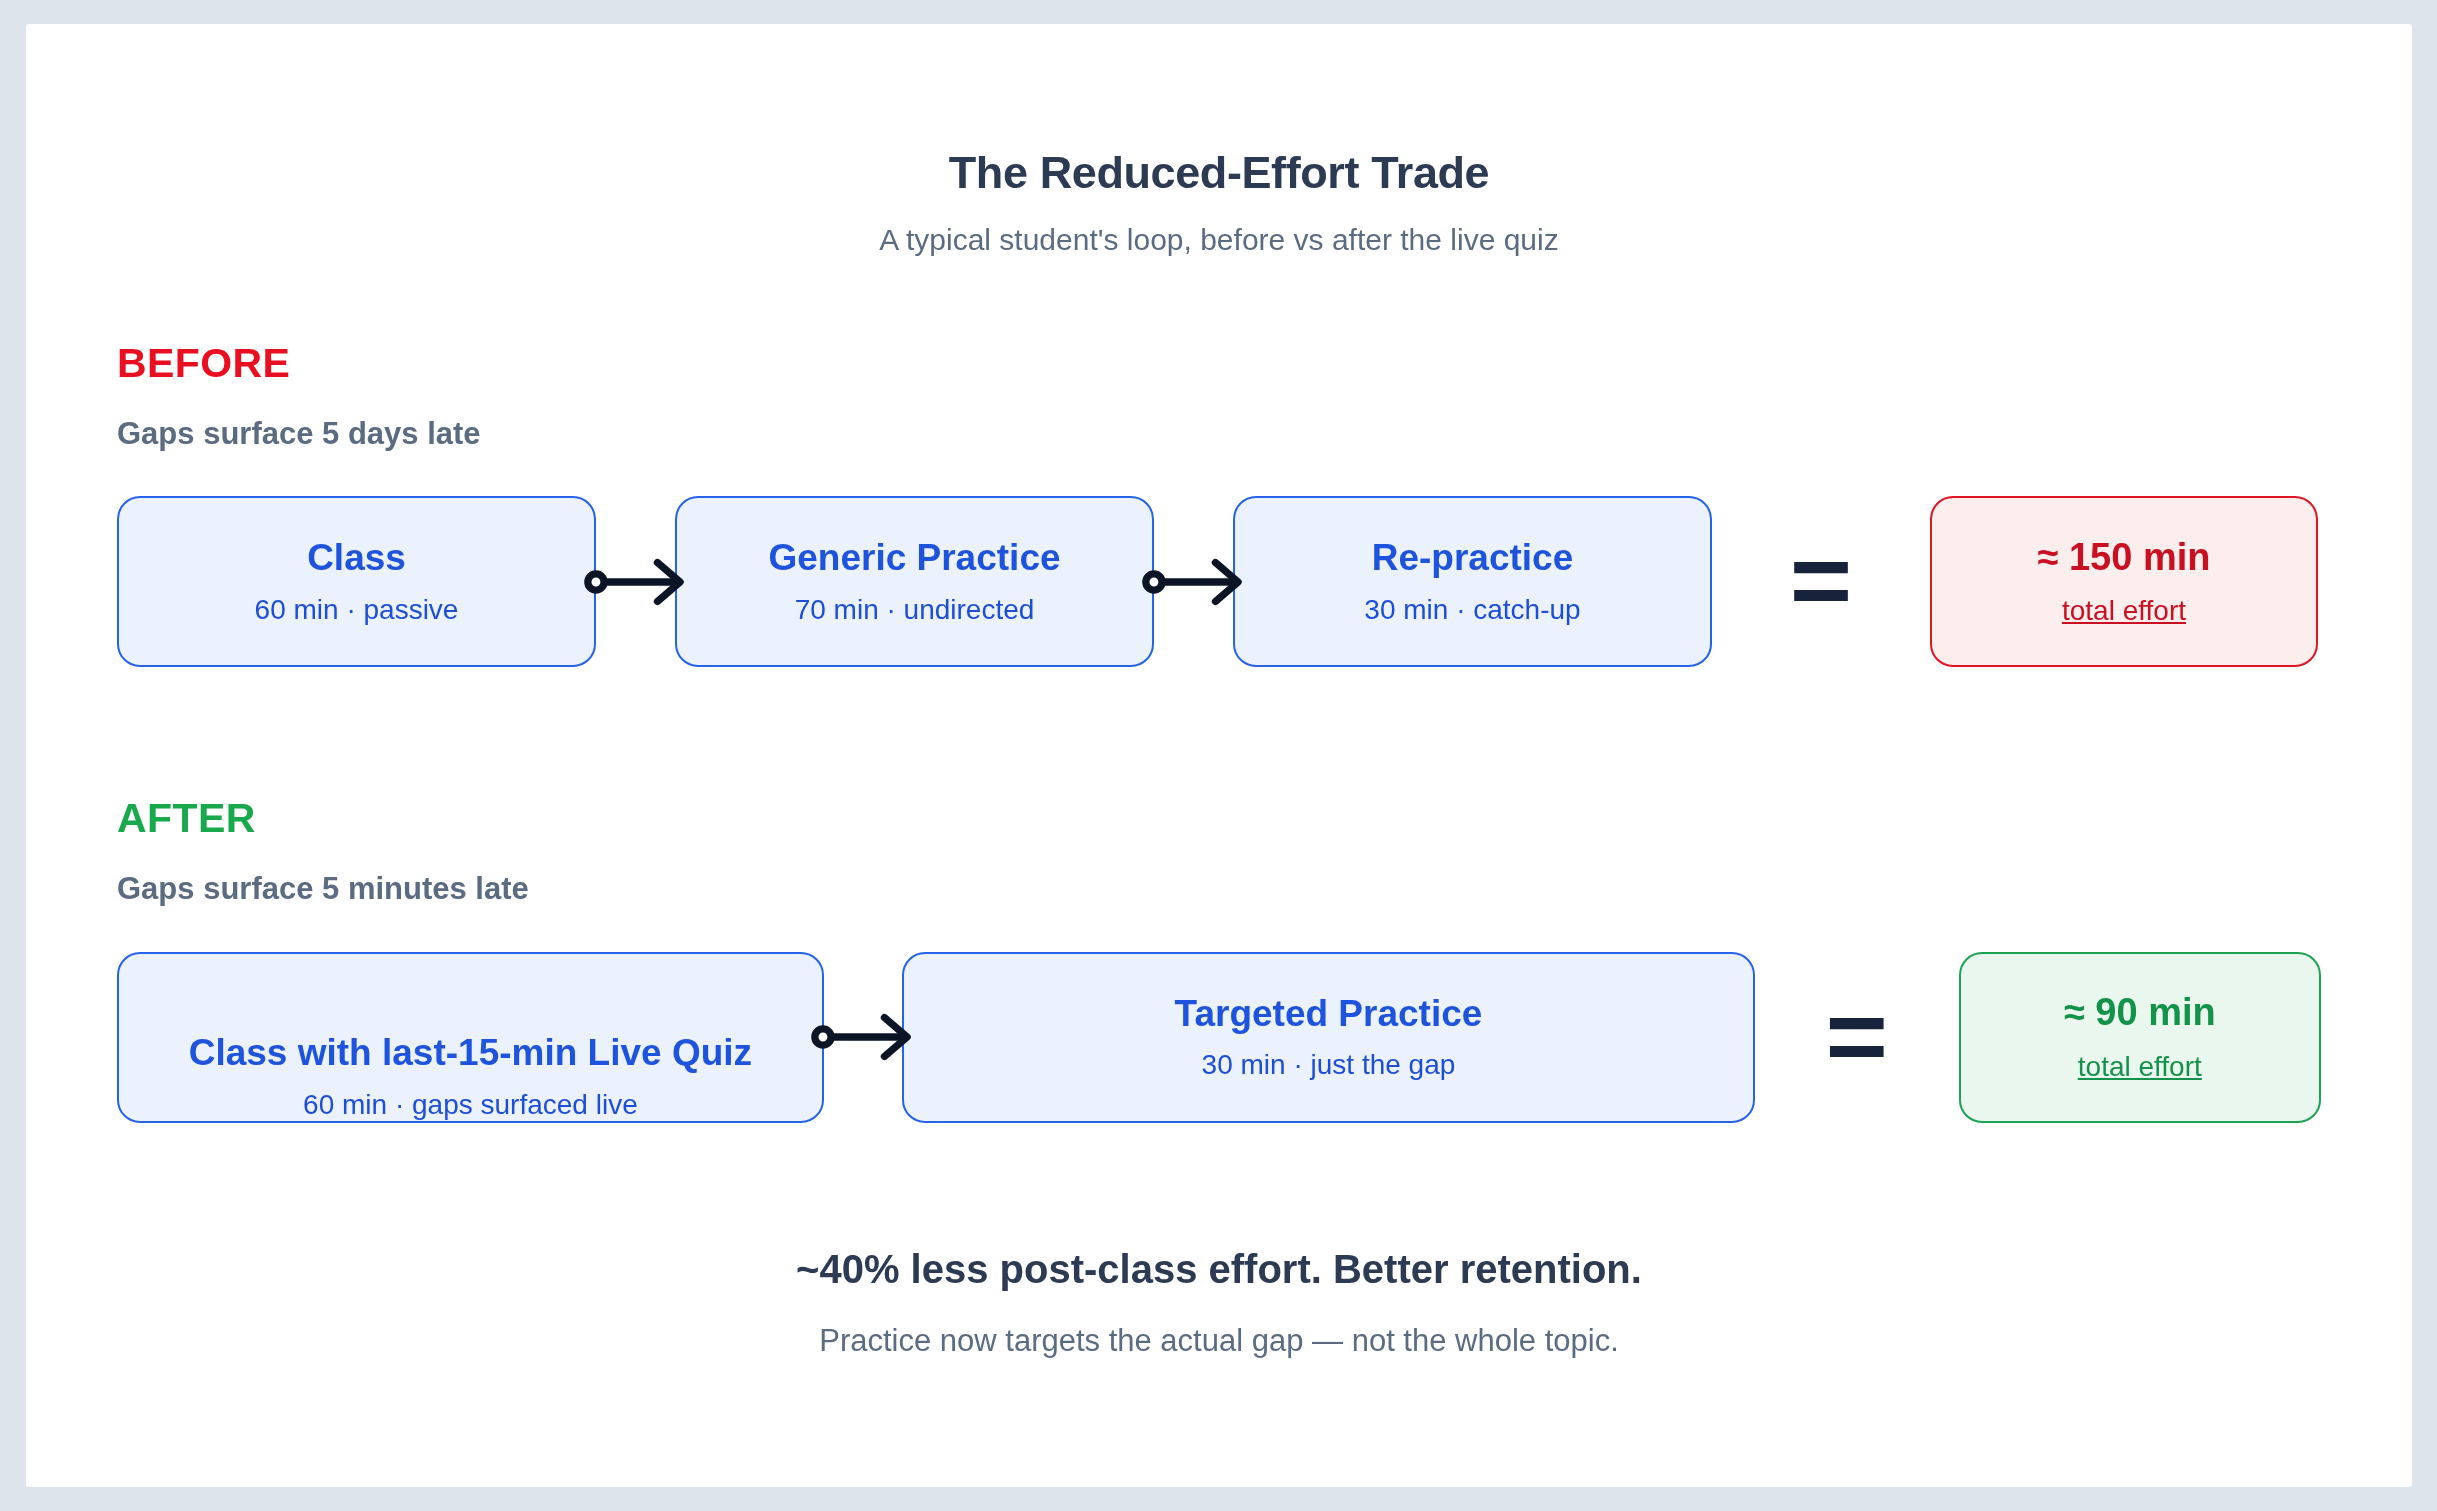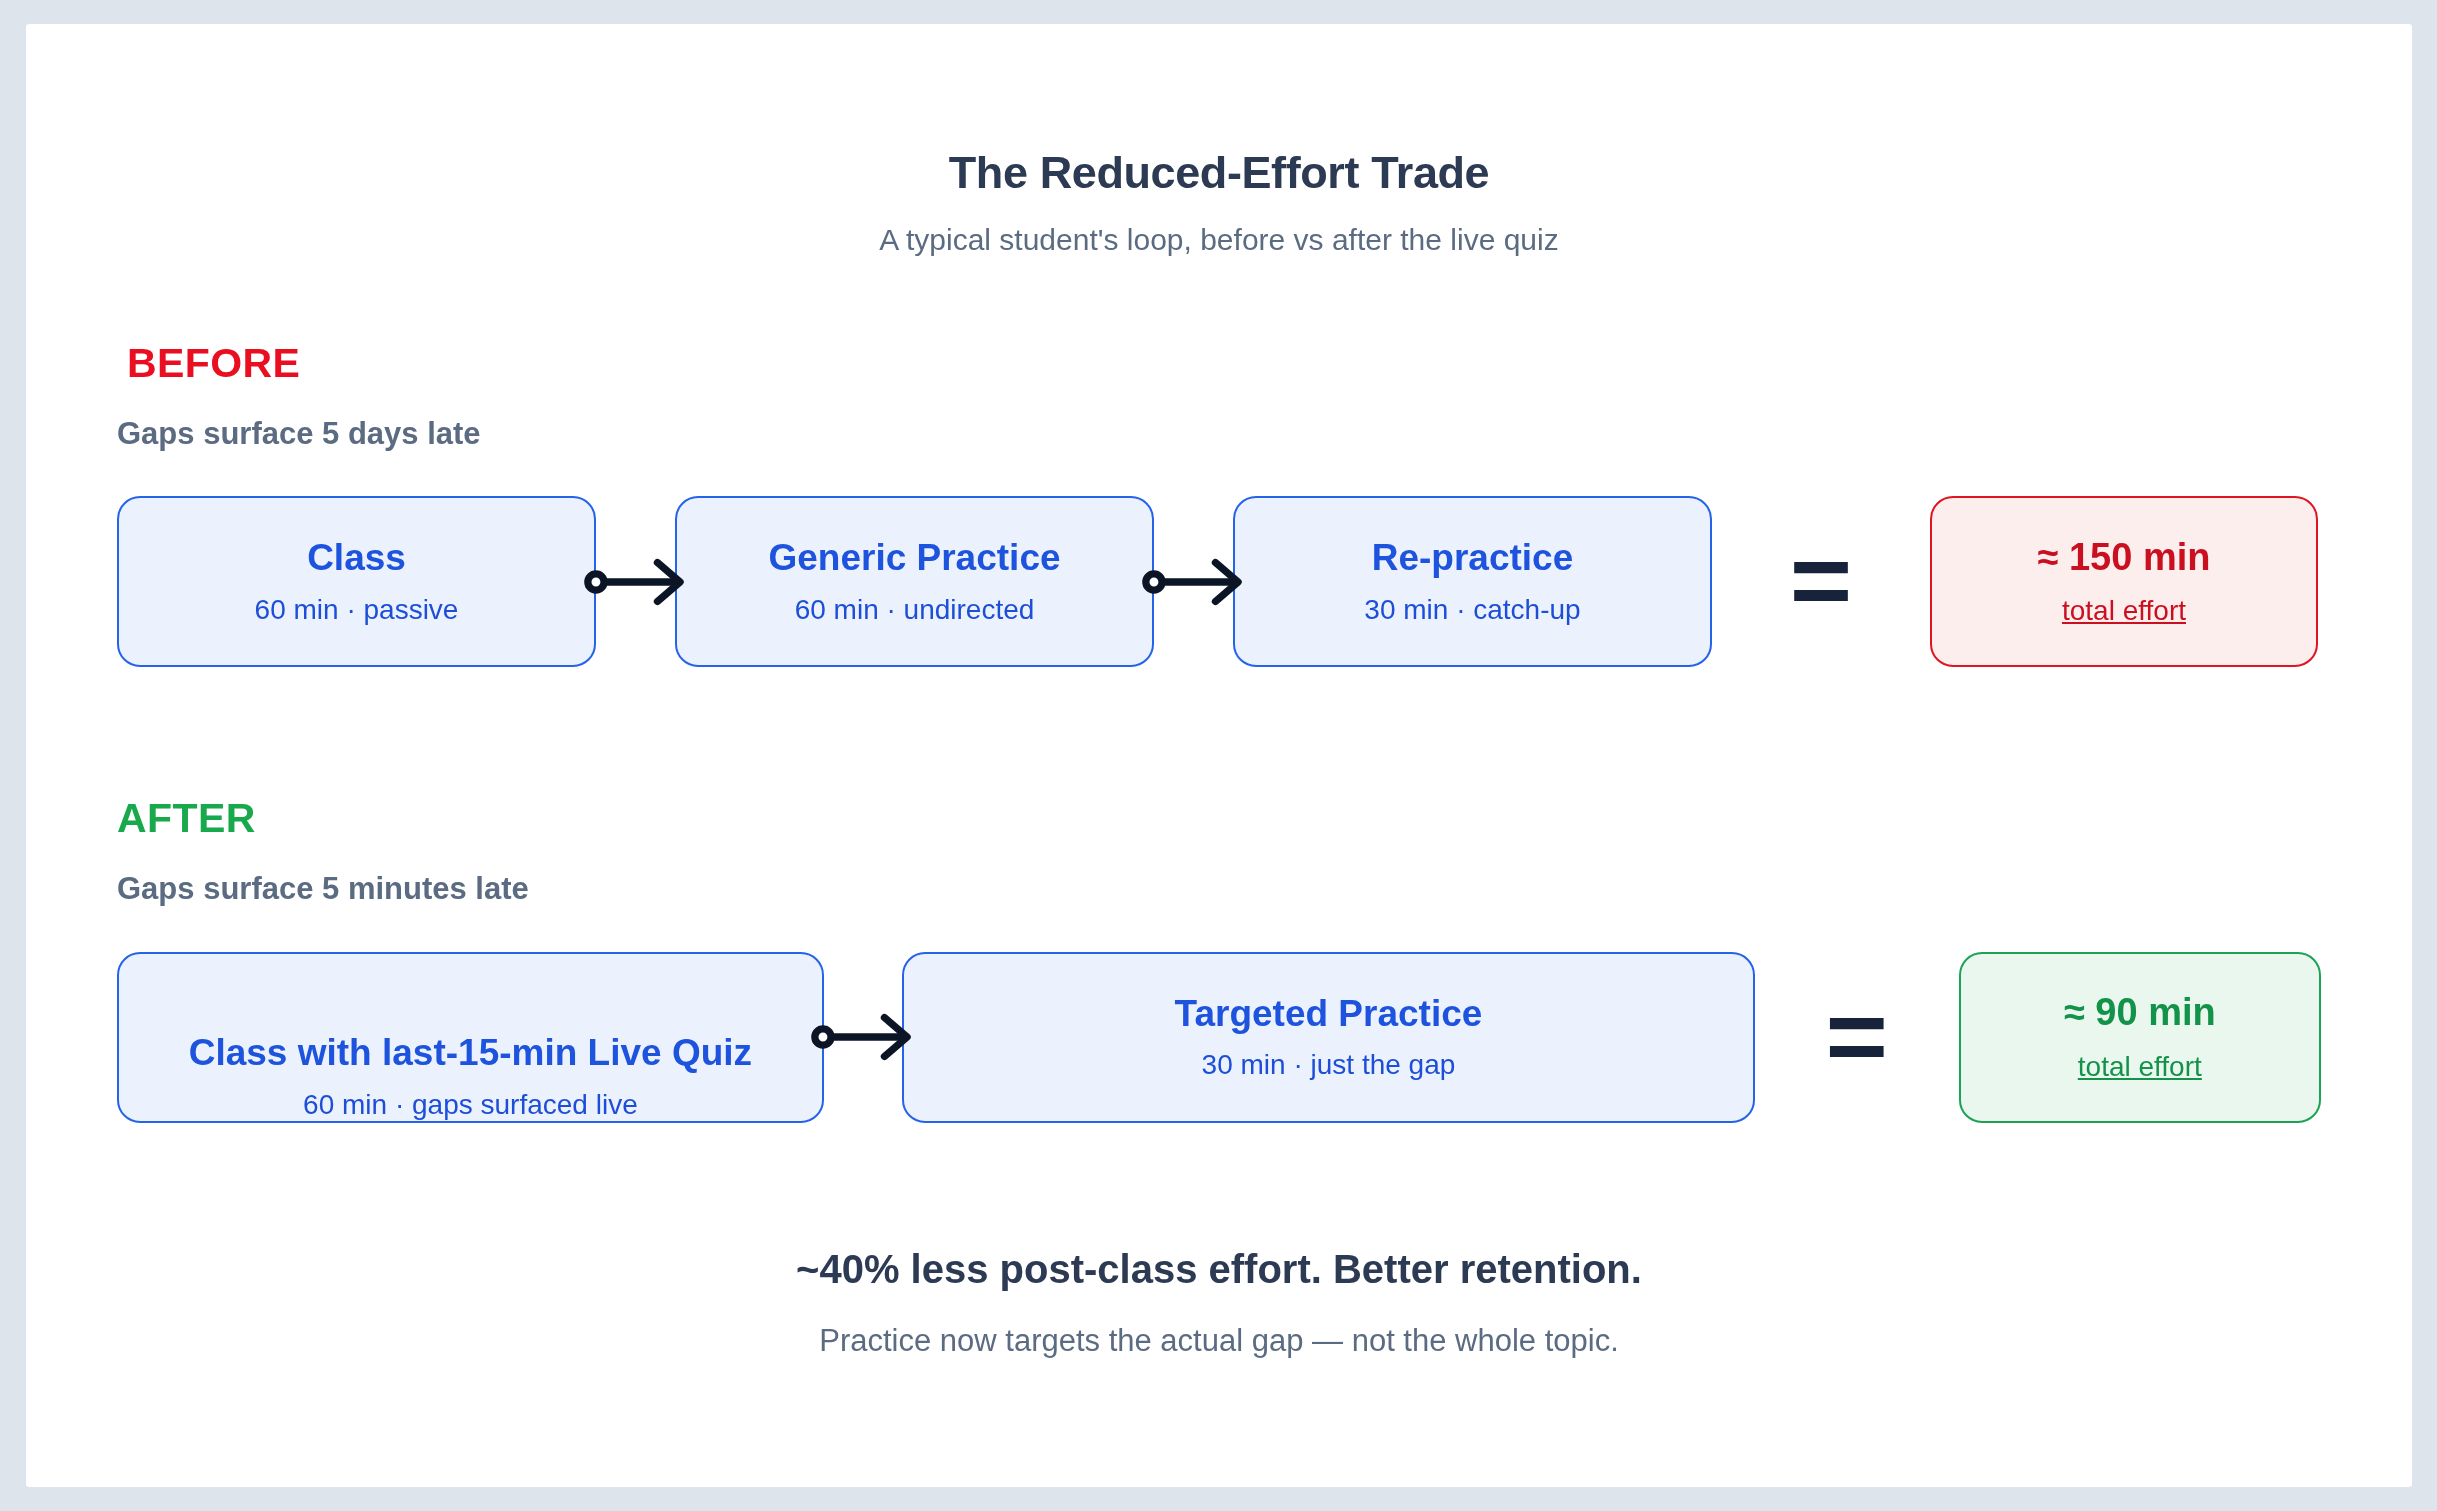--- a/index.html
+++ b/index.html
@@ -26,21 +26,21 @@
   }
   .subtitle {
     margin-top: 21px;
     font-size: 30px; color: #5b6b82; line-height: 1.25;
   }
 
   
   .section { margin-top: 81px; }
   .section.after { margin-top: 128px; }
   .sec-label { font-size: 41px; font-weight: 800; letter-spacing: 0.4px; line-height: 1.15; }
-  .sec-label.red { color: #ea0f20; margin-left: 10px; }
+  .sec-label.red { color: #ea0f20; }
   .sec-label.green { color: #17a94b; }
   .sec-caption { margin-top: 28px; font-size: 31px; color: #5b6b82; line-height: 1.2; font-weight: bold; }
 
   
   .flow-row { margin-top: 44px; display: flex; align-items: center; }
   .step {
     height: 171px;
     border: 2.4px solid #2563eb;
     border-radius: 23px;
     background: #ecf2fd;
@@ -107,21 +107,21 @@
         <div class="arrow">
           <svg width="106" height="52" viewBox="0 0 131 64" fill="none" xmlns="http://www.w3.org/2000/svg">
             <circle cx="16" cy="32" r="10" stroke="#0c1526" stroke-width="9" fill="#ffffff"></circle>
             <line x1="26" y1="32" x2="118" y2="32" stroke="#0c1526" stroke-width="9"></line>
             <polyline points="92,8 120,32 92,56" stroke="#0c1526" stroke-width="9" fill="none" stroke-linecap="round" stroke-linejoin="round"></polyline>
           </svg>
         </div>
 
         <div class="step step-sm">
           <div class="step-title">Generic Practice</div>
-          <div class="step-detail">60 min · undirected</div>
+          <div class="step-detail">70 min · undirected</div>
         </div>
 
         <div class="arrow">
           <svg width="106" height="52" viewBox="0 0 131 64" fill="none" xmlns="http://www.w3.org/2000/svg">
             <circle cx="16" cy="32" r="10" stroke="#0c1526" stroke-width="9" fill="#ffffff"></circle>
             <line x1="26" y1="32" x2="118" y2="32" stroke="#0c1526" stroke-width="9"></line>
             <polyline points="92,8 120,32 92,56" stroke="#0c1526" stroke-width="9" fill="none" stroke-linecap="round" stroke-linejoin="round"></polyline>
           </svg>
         </div>
 

